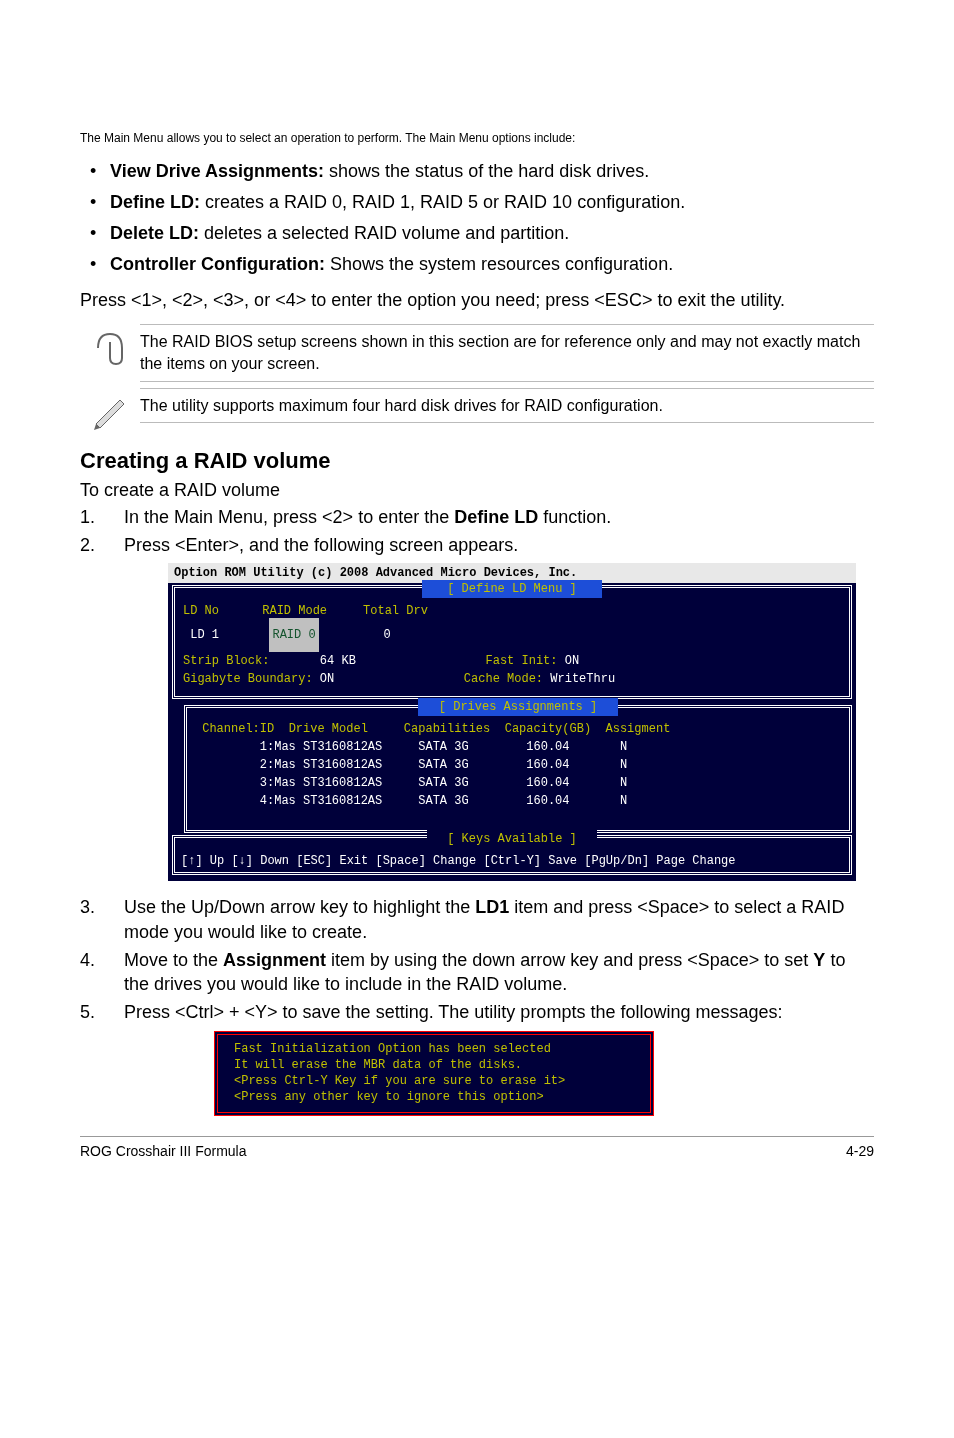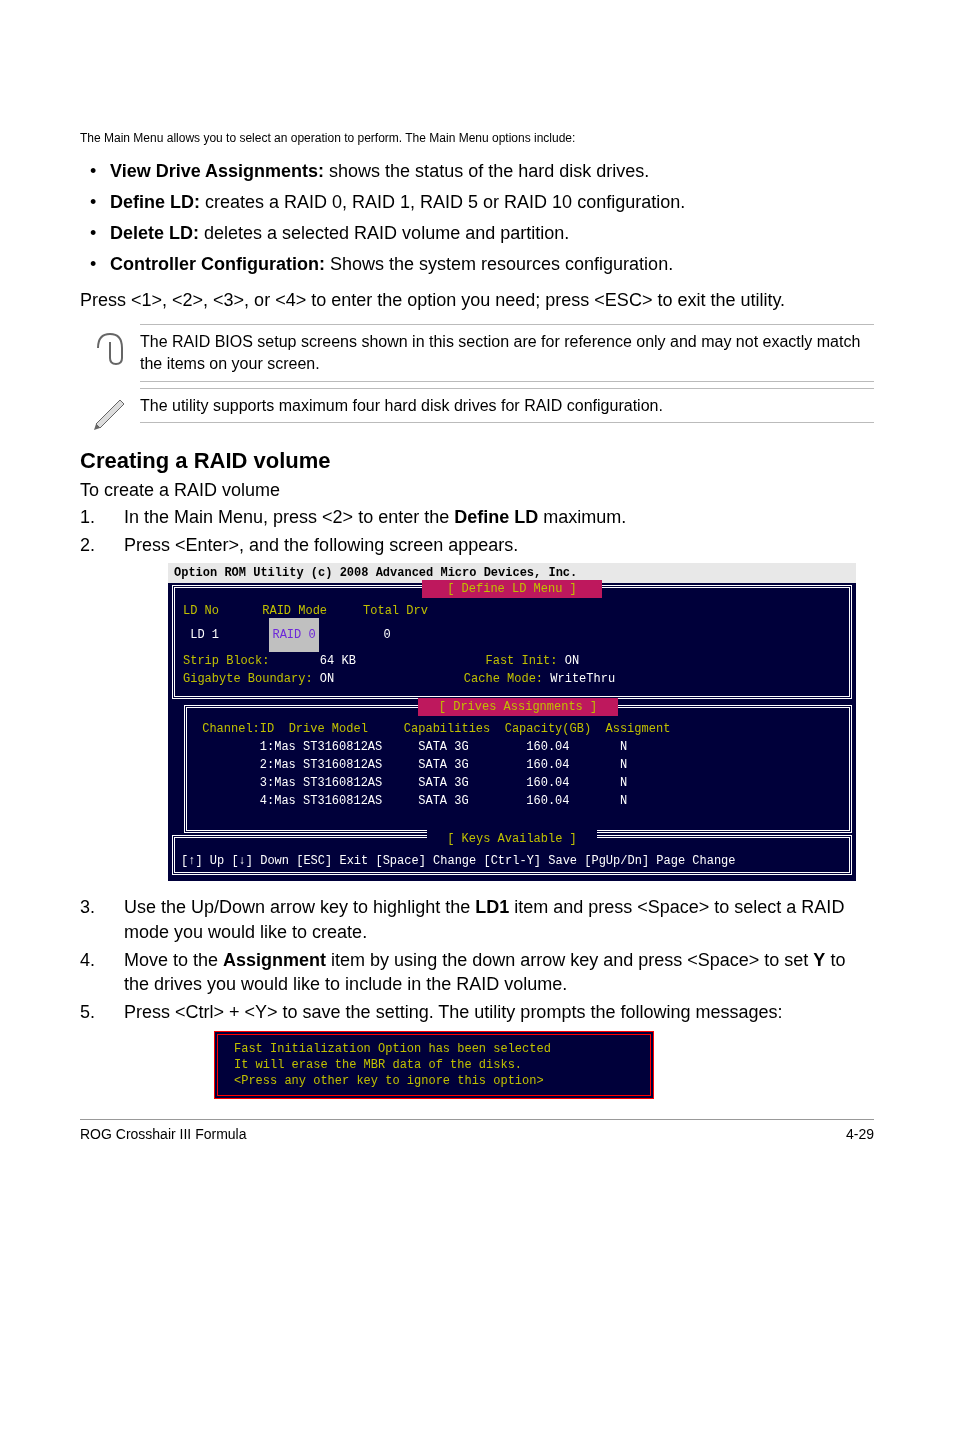--- a/index.html
+++ b/index.html
@@ -115,29 +115,29 @@
   }
   .bios-inner {
     margin: 2px 4px;
     border: 3px double #fff;
     padding: 4px 8px 8px 8px;
     position:relative;
   }
   .bios-tab {
     text-align:center;
     margin:-12px auto 4px auto;
-    background:#be185d;
+    background:#1d4ed8;
     width:180px;
     color:#c0c000;
   }
   .bios-row { white-space: pre; }
   .label-y { color:#c0c000; }
   .hl {
     background:#c0c0c0;
-    color:#6d28d9;
+    color:#14532d;
     padding:10px 3px;
   }
   .drv-box {
     margin: 6px 4px 2px 16px;
     border: 3px double #fff;
     padding: 2px 8px 20px 8px;
     position:relative;
   }
   .keys-box {
     margin: 2px 4px 2px 4px;
@@ -208,21 +208,21 @@
         </svg>
     </div>
     <div class="note-text">The utility supports maximum four hard disk drives for RAID configuration.</div>
   </div>
 
   <h2 class="section">Creating a RAID volume</h2>
   <div class="subline">To create a RAID volume</div>
 
   <ol class="steps">
     <li>
-      <span>In the Main Menu, press &lt;2&gt; to enter the </span><span class="b">Define LD</span><span> maximum.</span>
+      <span>In the Main Menu, press &lt;2&gt; to enter the </span><span class="b">Define LD</span><span> function.</span>
     </li>
     <li>
       <span>Press &lt;Enter&gt;, and the following screen appears.</span>
 
       <div class="bios">
         <div class="bios-title">Option ROM Utility (c) 2008 Advanced Micro Devices, Inc.</div>
         <div class="bios-inner">
           <div class="bios-tab">[ Define LD Menu ]</div>
           <div class="bios-row"><span class="label-y">LD No</span>      <span class="label-y">RAID Mode</span>     <span class="label-y">Total Drv</span></div>
           <div class="bios-row" style="margin-top:6px;"> <span>LD 1</span>       <span class="hl">RAID 0</span>         <span>0</span></div>
@@ -248,20 +248,21 @@
       <span>Use the Up/Down arrow key to highlight the </span><span class="b">LD1</span><span> item and press &lt;Space&gt; to select a RAID mode you would like to create.</span>
     </li>
     <li>
       <span>Move to the </span><span class="b">Assignment</span><span> item by using the down arrow key and press &lt;Space&gt; to set </span><span class="b">Y</span><span> to the drives you would like to include in the RAID volume.</span>
     </li>
     <li>
       <span>Press &lt;Ctrl&gt; + &lt;Y&gt; to save the setting. The utility prompts the following messages:</span>
       <div class="dlg">
         <div>Fast Initialization Option has been selected</div>
         <div>It will erase the MBR data of the disks.</div>
+        <div>&lt;Press Ctrl-Y Key if you are sure to erase it&gt;</div>
         <div>&lt;Press any other key to ignore this option&gt;</div>
       </div>
     </li>
   </ol>
 
   <div class="footer">
     <span>ROG Crosshair III Formula</span>
     <span>4-29</span>
   </div>
 

